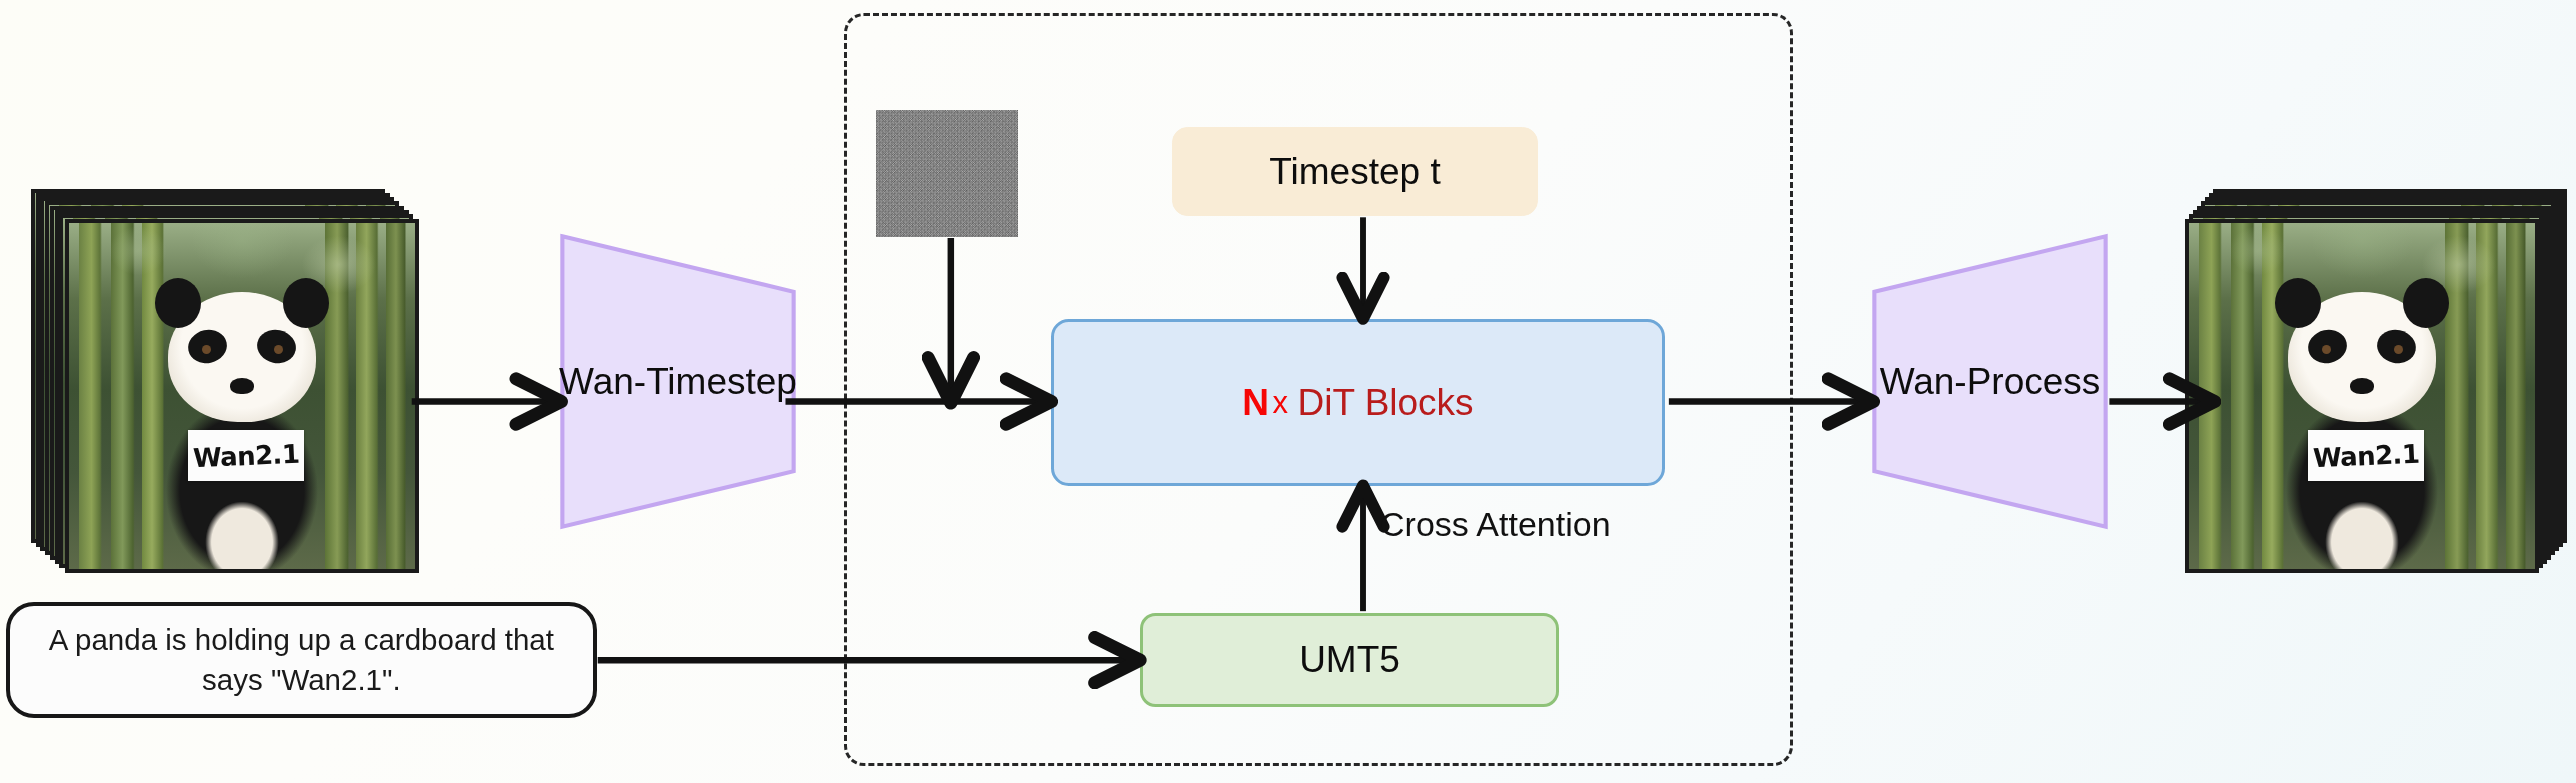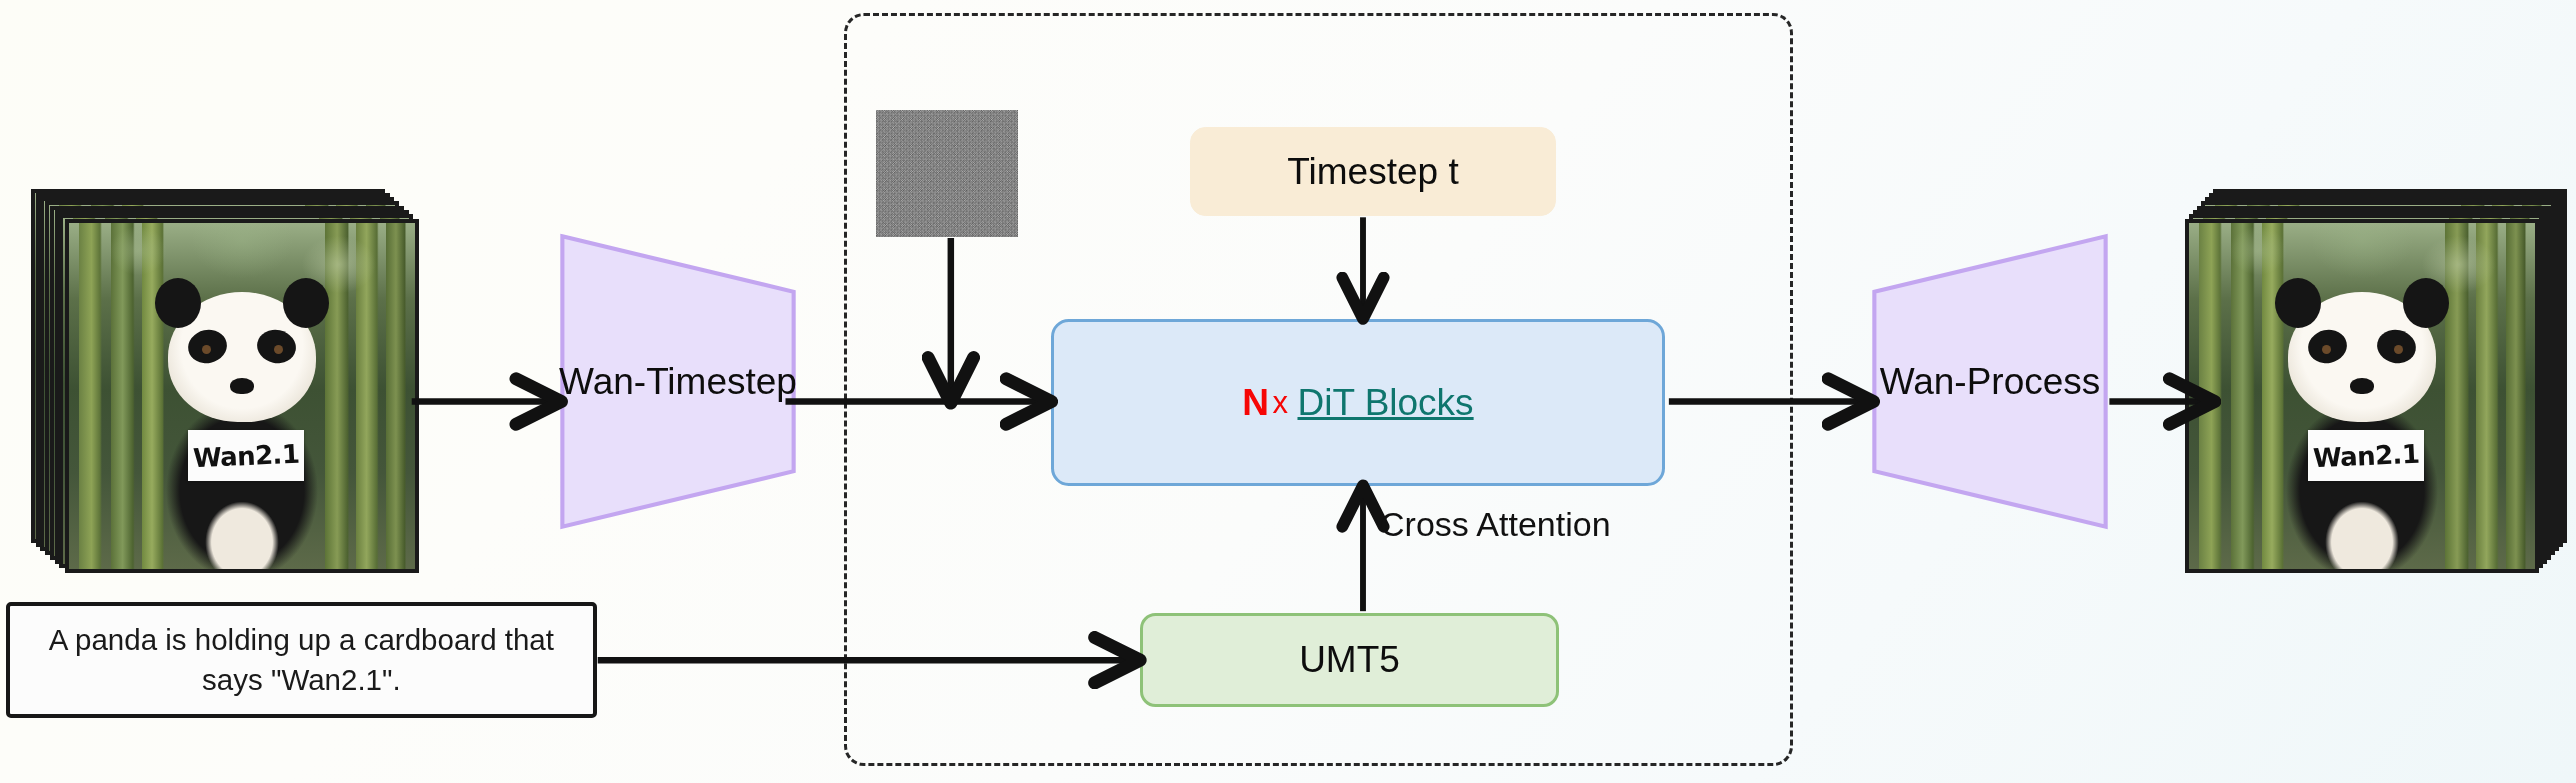--- a/index.html
+++ b/index.html
@@ -125,29 +125,29 @@
     display: flex; align-items: center; justify-content: center;
     box-sizing: border-box;
     border-radius: 13px;
     font-size: 37px; color: #0d0d0d;
   }
   #timestep-box { background: #f9ecd6; border: 1.2px solid #f9ecd6; border-radius: 15.4px; }
   #dit-box { background: #dce9f8; border: 3px solid #6ea7d8; border-radius: 17.7px; }
   #umt5-box { background: #e0eed8; border: 3px solid #8ec278; border-radius: 15.4px; }
   #dit-box .n-red { color: #f60606; font-weight: 700; margin-right: 3.5px; }
   #dit-box .x-red { color: #f60606; font-size: 31px; margin-right: 9.4px; }
-  #dit-box .dit-txt { color: #0f766e; text-decoration: underline; }
+  #dit-box .dit-txt { color: #b91c1c; }
 
   
   #prompt-box {
     position: absolute;
     left: 5.9px; top: 602px;
     width: 591px; height: 116px;
     border: 4.1px solid #171717;
-    border-radius: 5px;
+    border-radius: 28px;
     background: #fcfcfc;
     box-sizing: border-box;
     display: flex; align-items: center; justify-content: center;
     text-align: center;
     font-size: 29.5px; color: #1a1a1a; line-height: 1.35;
     padding: 0 20px;
   }
 
   
   #noise-patch {
@@ -228,21 +228,21 @@
       <polygon points="4,4 396,98 396,402 4,496" fill="#e8dffb" stroke="#c3a6f0" stroke-width="7"></polygon>
     </svg>
     <div class="lbl">
       <span>Wan-</span>
       <span>Timestep</span>
     </div>
   </div>
 
   <div id="noise-patch"></div>
 
-  <div class="rbox" id="timestep-box" style="left:1172px; top:127px; width:366px; height:89px;margin-left:18px;">
+  <div class="rbox" id="timestep-box" style="left:1172px; top:127px; width:366px; height:89px;">
     <span>Timestep t</span>
   </div>
 
   <div class="rbox" id="dit-box" style="left:1051px; top:319px; width:614px; height:167px;">
     <span class="n-red">N</span>
     <span class="x-red">x</span>
     <span class="dit-txt">DiT Blocks</span>
   </div>
 
   <div class="rbox" id="umt5-box" style="left:1140px; top:613px; width:419px; height:94px;">

